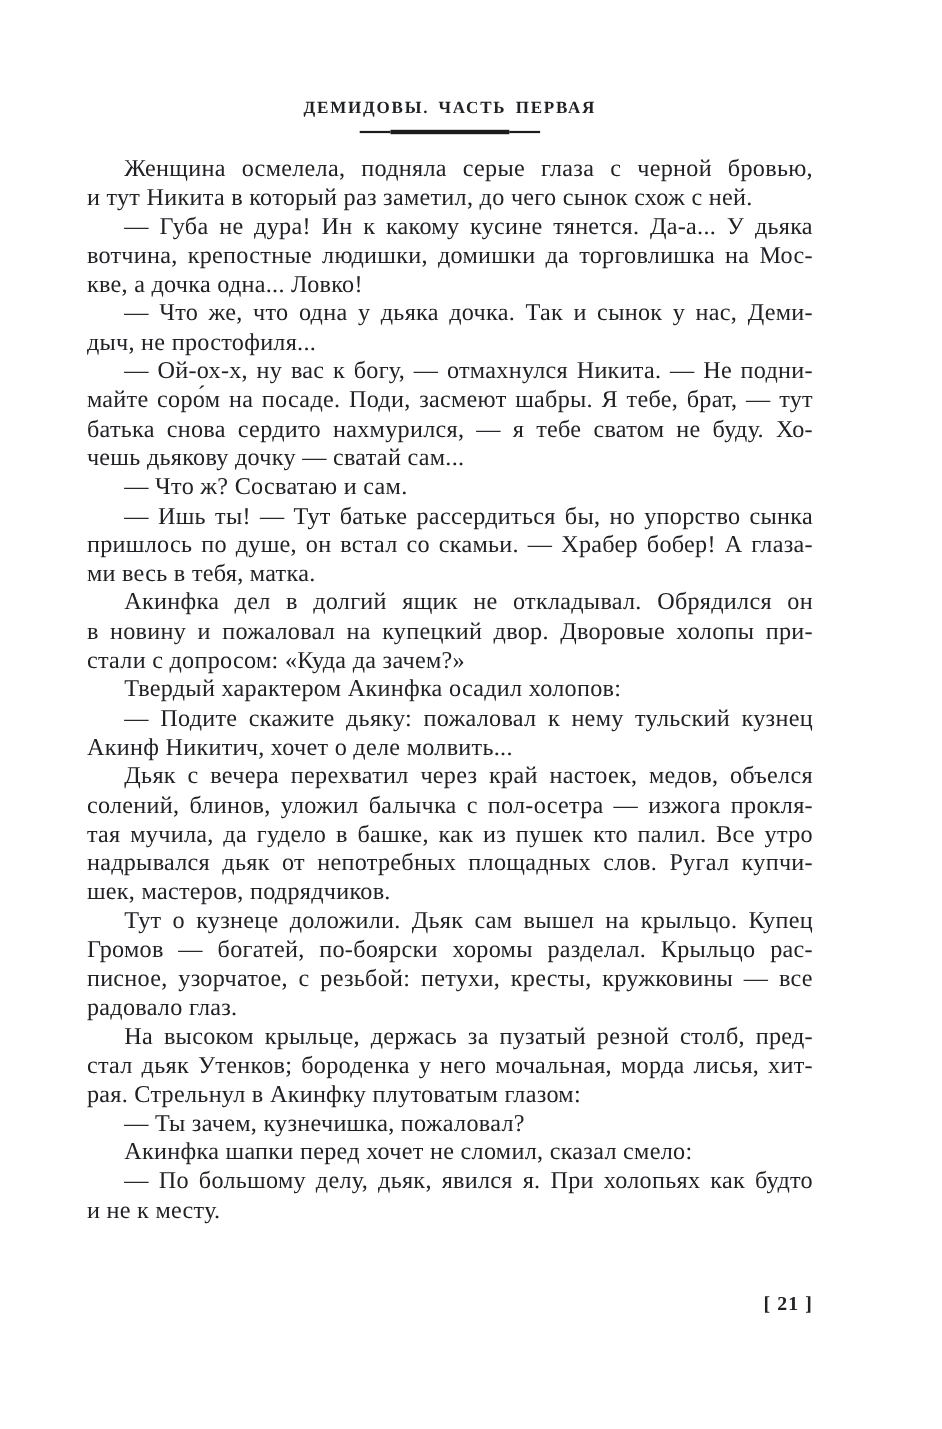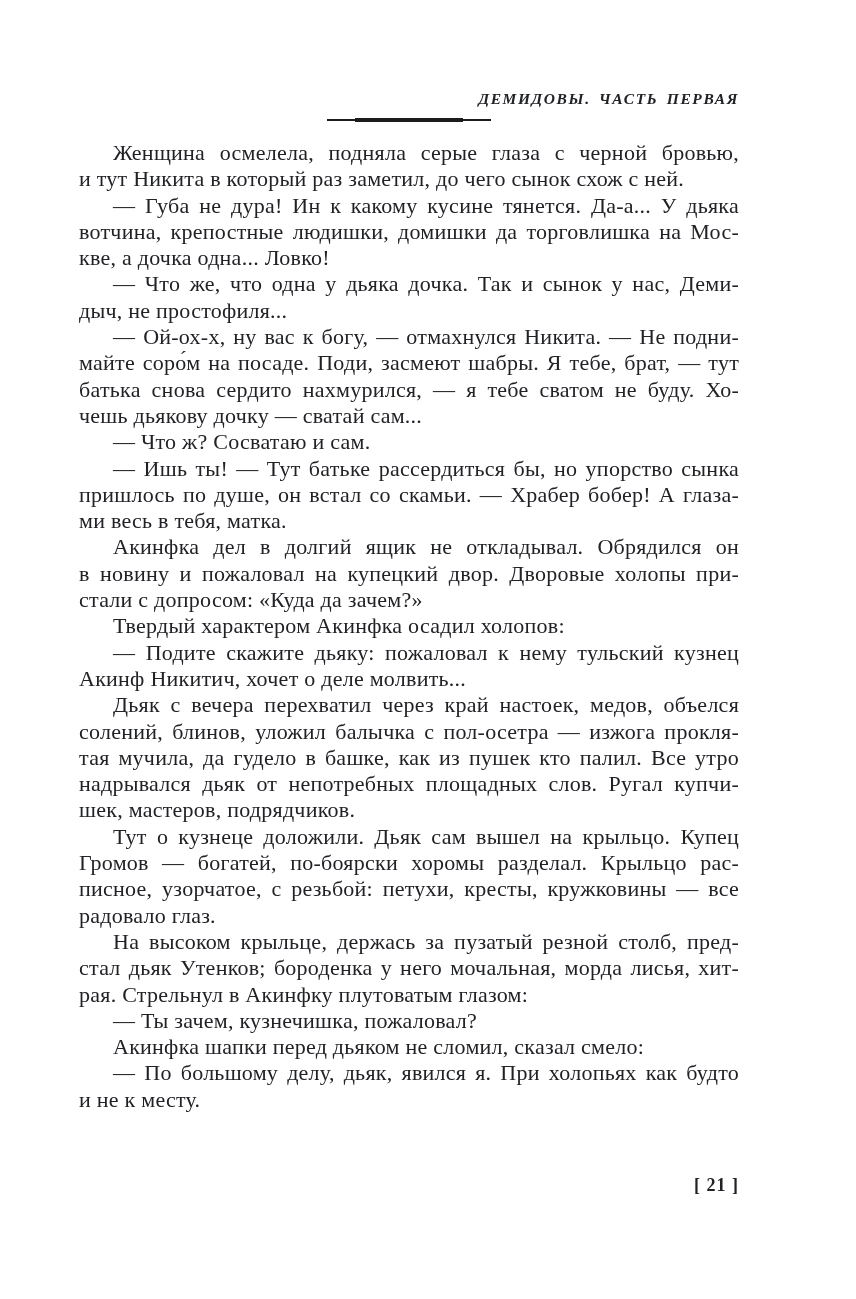--- a/index.html
+++ b/index.html
@@ -14,22 +14,21 @@
     font-family: "Liberation Serif", "DejaVu Serif", serif;
     overflow: hidden;
   }
 
   
   .running-head {
     position: absolute;
     top: 90px;
     left: 79px;
     width: 660px;
-    text-align: right;
-    font-style: italic;
+    text-align: center;
   }
   .head-title {
     font-size: 15.5px;
     font-weight: bold;
     letter-spacing: 1.6px;
     word-spacing: 3px;
     color: var(--ink, #1c2026);
     white-space: nowrap;
   }
   .head-rule {
@@ -142,21 +141,21 @@
       </div>
       <div class="para">
         <div class="line first">На высоком крыльце, держась за пузатый резной столб, пред-</div>
         <div class="line">стал дьяк Утенков; бороденка у него мочальная, морда лисья, хит-</div>
         <div class="line last">рая. Стрельнул в Акинфку плутоватым глазом:</div>
       </div>
       <div class="para">
         <div class="line first last">— Ты зачем, кузнечишка, пожаловал?</div>
       </div>
       <div class="para">
-        <div class="line first last">Акинфка шапки перед дьяком не сломил, сказал смело:</div>
+        <div class="line first last">Акинфка шапки перед хочет не сломил, сказал смело:</div>
       </div>
       <div class="para">
         <div class="line first">— По большому делу, дьяк, явился я. При холопьях как будто</div>
         <div class="line last">и не к месту.</div>
       </div>
     </main>
 
   <footer class="folio">[ 21 ]</footer>
 
 </div>

